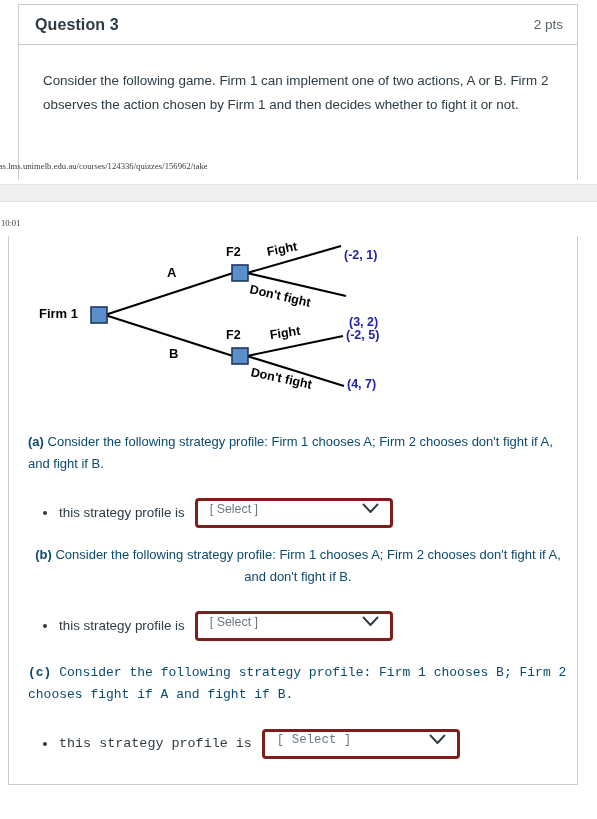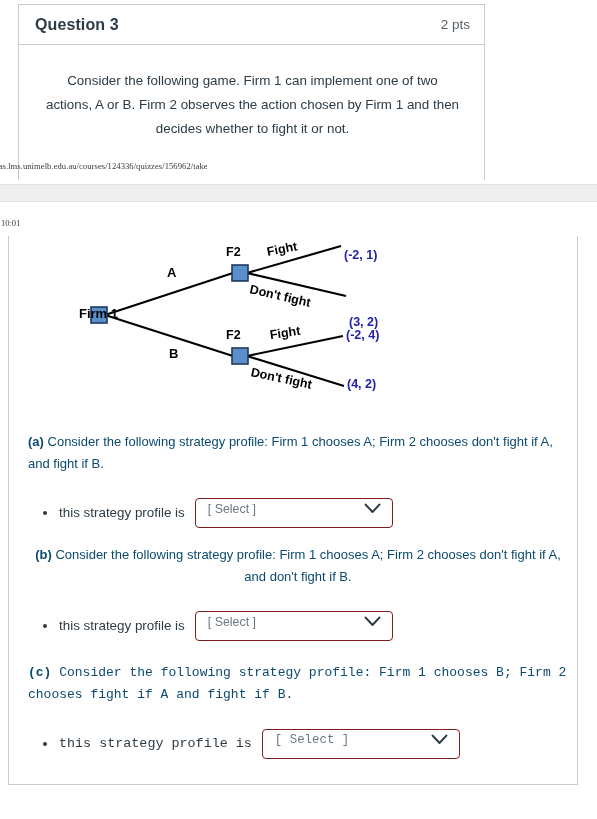--- a/index.html
+++ b/index.html
@@ -14,27 +14,26 @@
     overflow: hidden;
     font-family: "Liberation Sans", sans-serif;
     color: #2d3b45;
   }
 
   
   .page-top {
     position: absolute;
     left: 18px;
     top: 4px;
-    width: 467px;
+    width: 560px;
     height: 176px;
     border: 1px solid #c7cdd1;
     border-bottom: none;
     background: #ffffff;
     box-sizing: border-box;
-    text-align: center;
   }
   .q-header {
     height: 40px;
     border-bottom: 1px solid #c7cdd1;
     display: flex;
     align-items: center;
     justify-content: space-between;
     padding: 0 14px 0 16px;
     box-sizing: border-box;
     background: #ffffff;
@@ -132,21 +131,21 @@
     left: 0;
     top: 0;
   }
   .tree-label {
     position: absolute;
     font-family: "Liberation Sans", sans-serif;
     font-weight: bold;
     color: #000000;
     white-space: nowrap;
   }
-  .lbl-firm1 { left: 20px;  top: 70px;  font-size: 13px; margin-left: 40px; }
+  .lbl-firm1 { left: 20px;  top: 70px;  font-size: 13px; }
   .lbl-f2a   { left: 207px; top: 9px;   font-size: 12.5px; }
   .lbl-f2b   { left: 207px; top: 92px;  font-size: 12.5px; }
   .lbl-a     { left: 148px; top: 29px;  font-size: 13px; }
   .lbl-b     { left: 150px; top: 110px; font-size: 13px; }
 
   .branch-label {
     position: absolute;
     font-family: "Liberation Sans", sans-serif;
     font-weight: bold;
     font-size: 12.5px;
@@ -203,21 +202,21 @@
   }
   .answer-label {
     font-size: 13.4px;
     color: #2d3b45;
     margin-right: 10px;
     white-space: nowrap;
   }
   .select-box {
     width: 198px;
     height: 30px;
-    border: 1px solid #7f1d1d;
+    border: 3px solid #7f1d1d;
     border-radius: 4px;
     background: #ffffff;
     display: flex;
     align-items: center;
     justify-content: space-between;
     padding: 0 11px 8px 12px;
     box-sizing: border-box;
     cursor: pointer;
   }
   .select-value {
@@ -277,22 +276,22 @@
     <span class="tree-label lbl-a">A</span>
     <span class="tree-label lbl-b">B</span>
 
     <span class="branch-label bl-fight-a">Fight</span>
     <span class="branch-label bl-dont-a">Don't fight</span>
     <span class="branch-label bl-fight-b">Fight</span>
     <span class="branch-label bl-dont-b">Don't fight</span>
 
     <span class="payoff po-1">(-2, 1)</span>
     <span class="payoff po-2">(3, 2)</span>
-    <span class="payoff po-3">(-2, 4)</span>
-    <span class="payoff po-4">(4, 2)</span>
+    <span class="payoff po-3">(-2, 5)</span>
+    <span class="payoff po-4">(4, 7)</span>
   </div>
 
   <div class="part part-a">
     <div class="part-text">
       <b>(a)</b>
       <span>Consider the following strategy profile: Firm 1 chooses A; Firm 2 chooses don't fight if A, and fight if B.</span>
     </div>
     <div class="answer-row">
       <span class="bullet"></span>
       <span class="answer-label">this strategy profile is</span>

